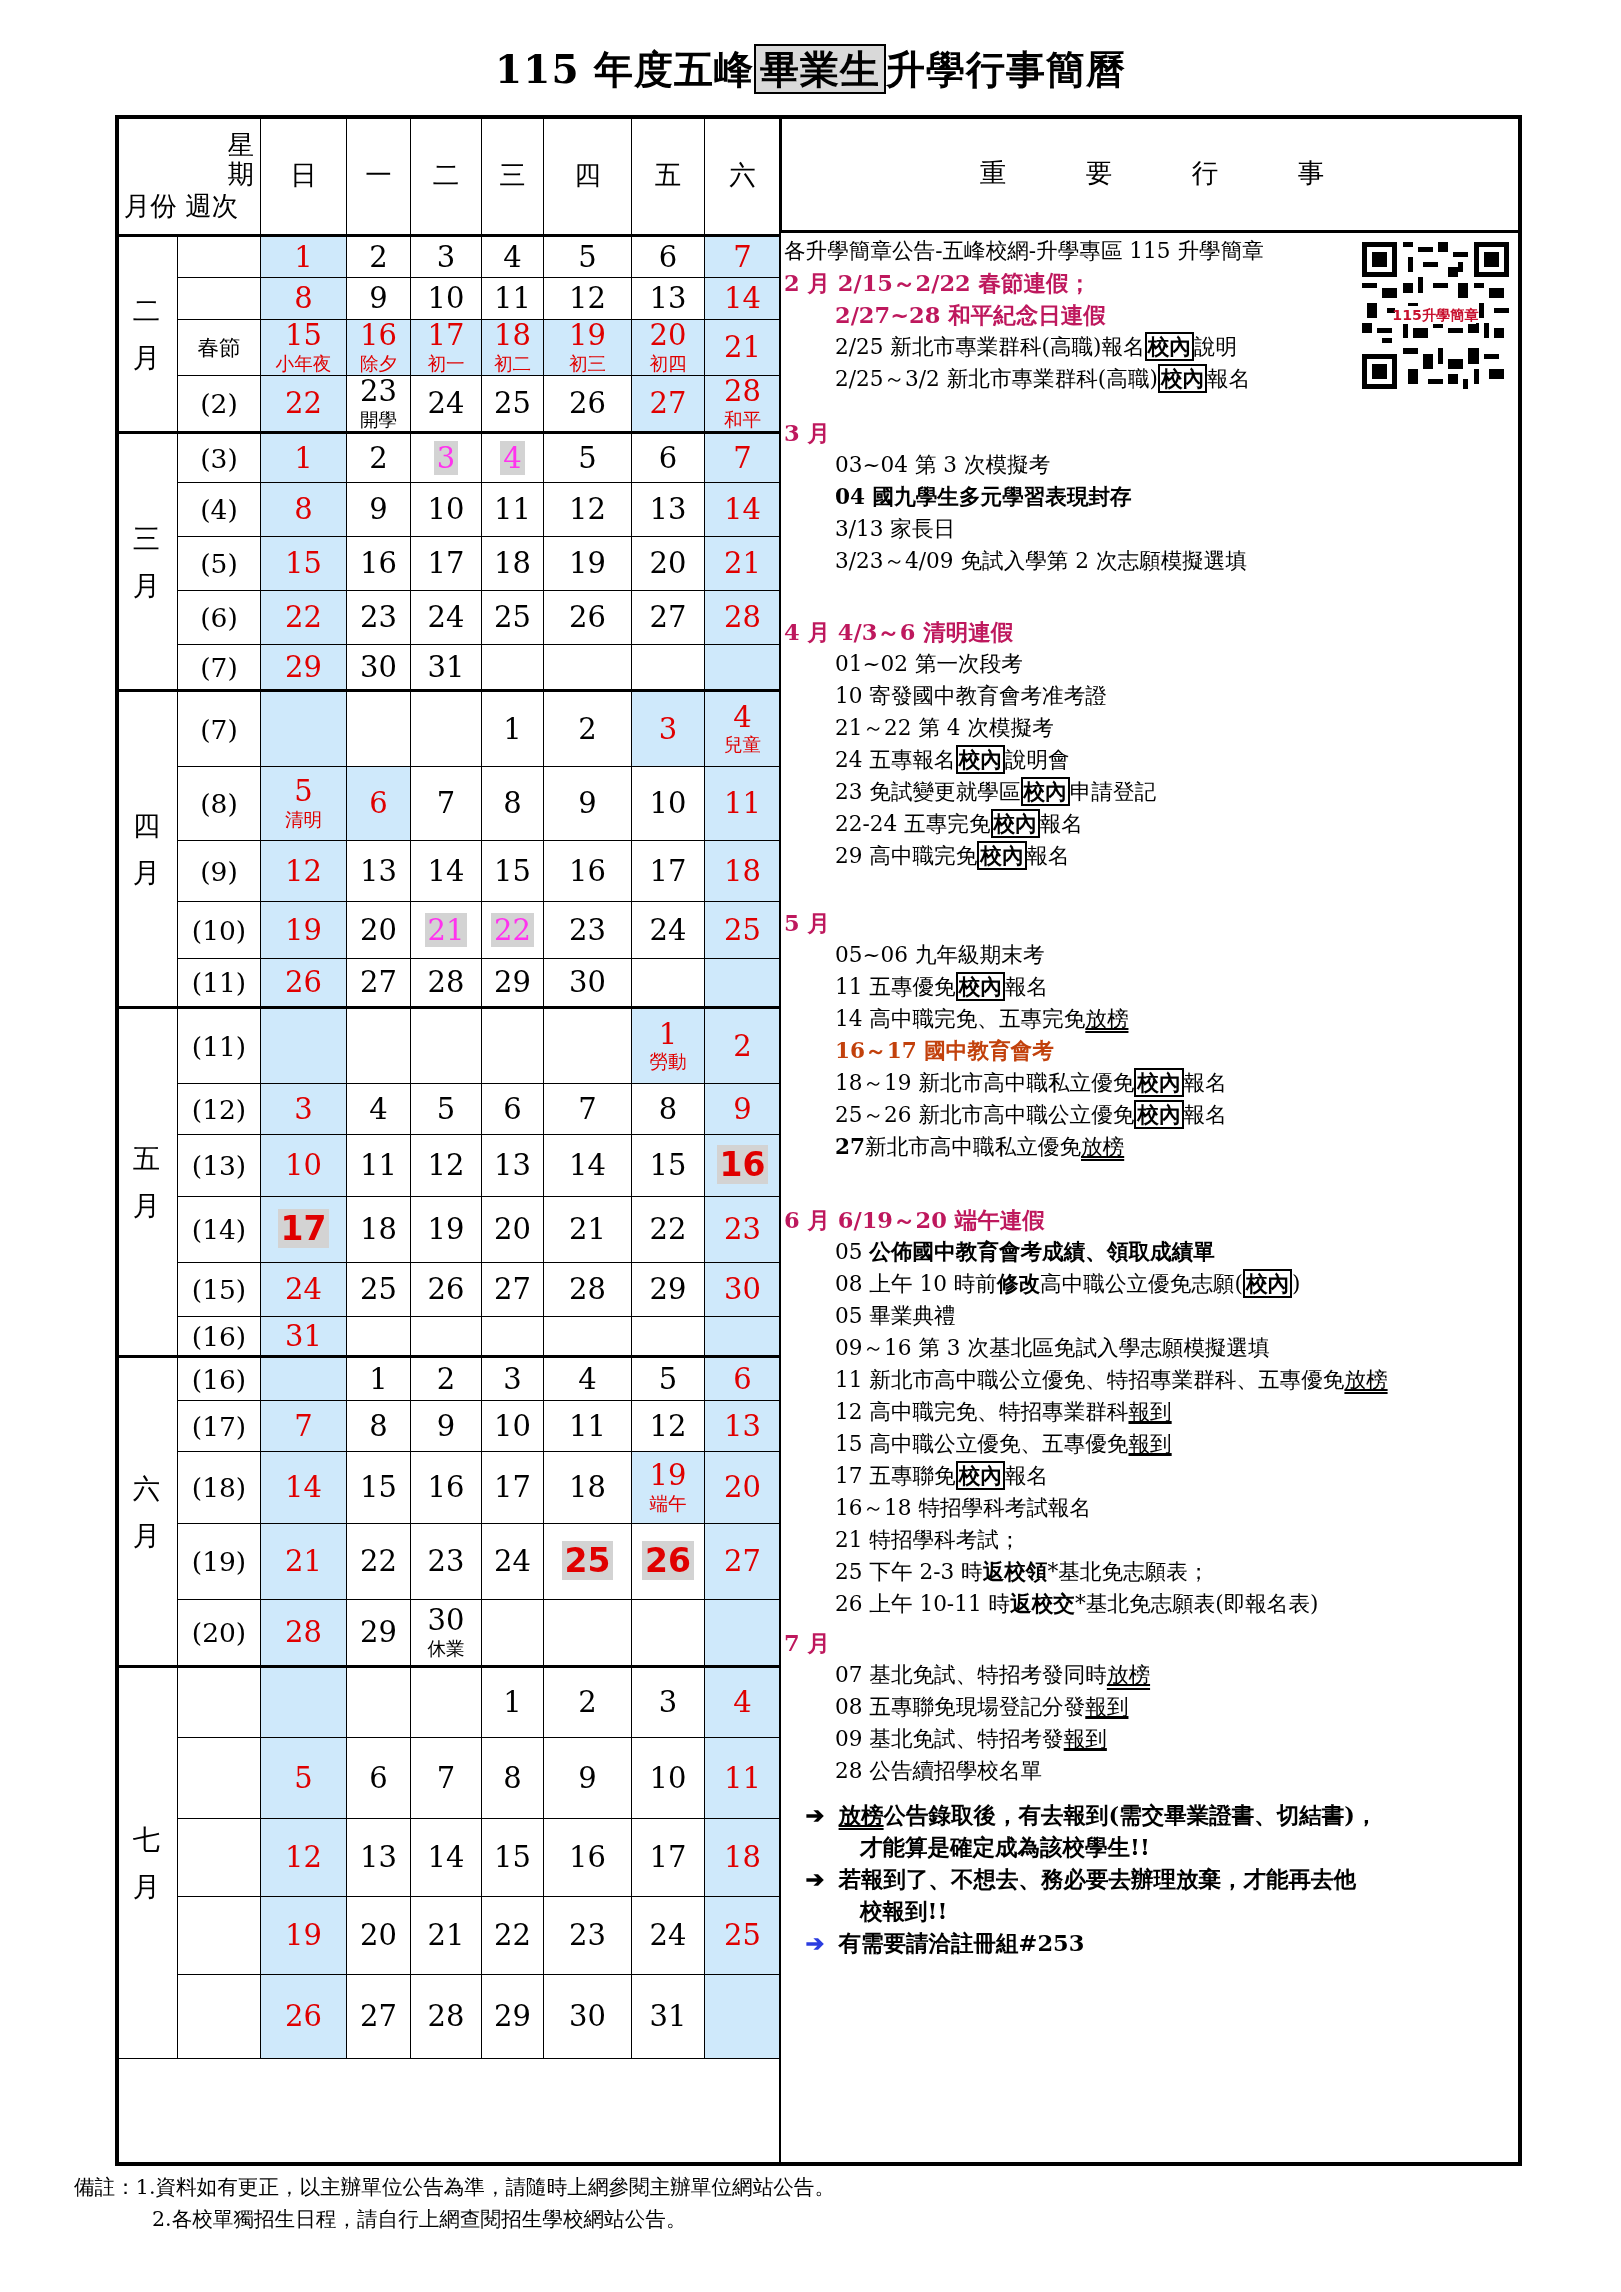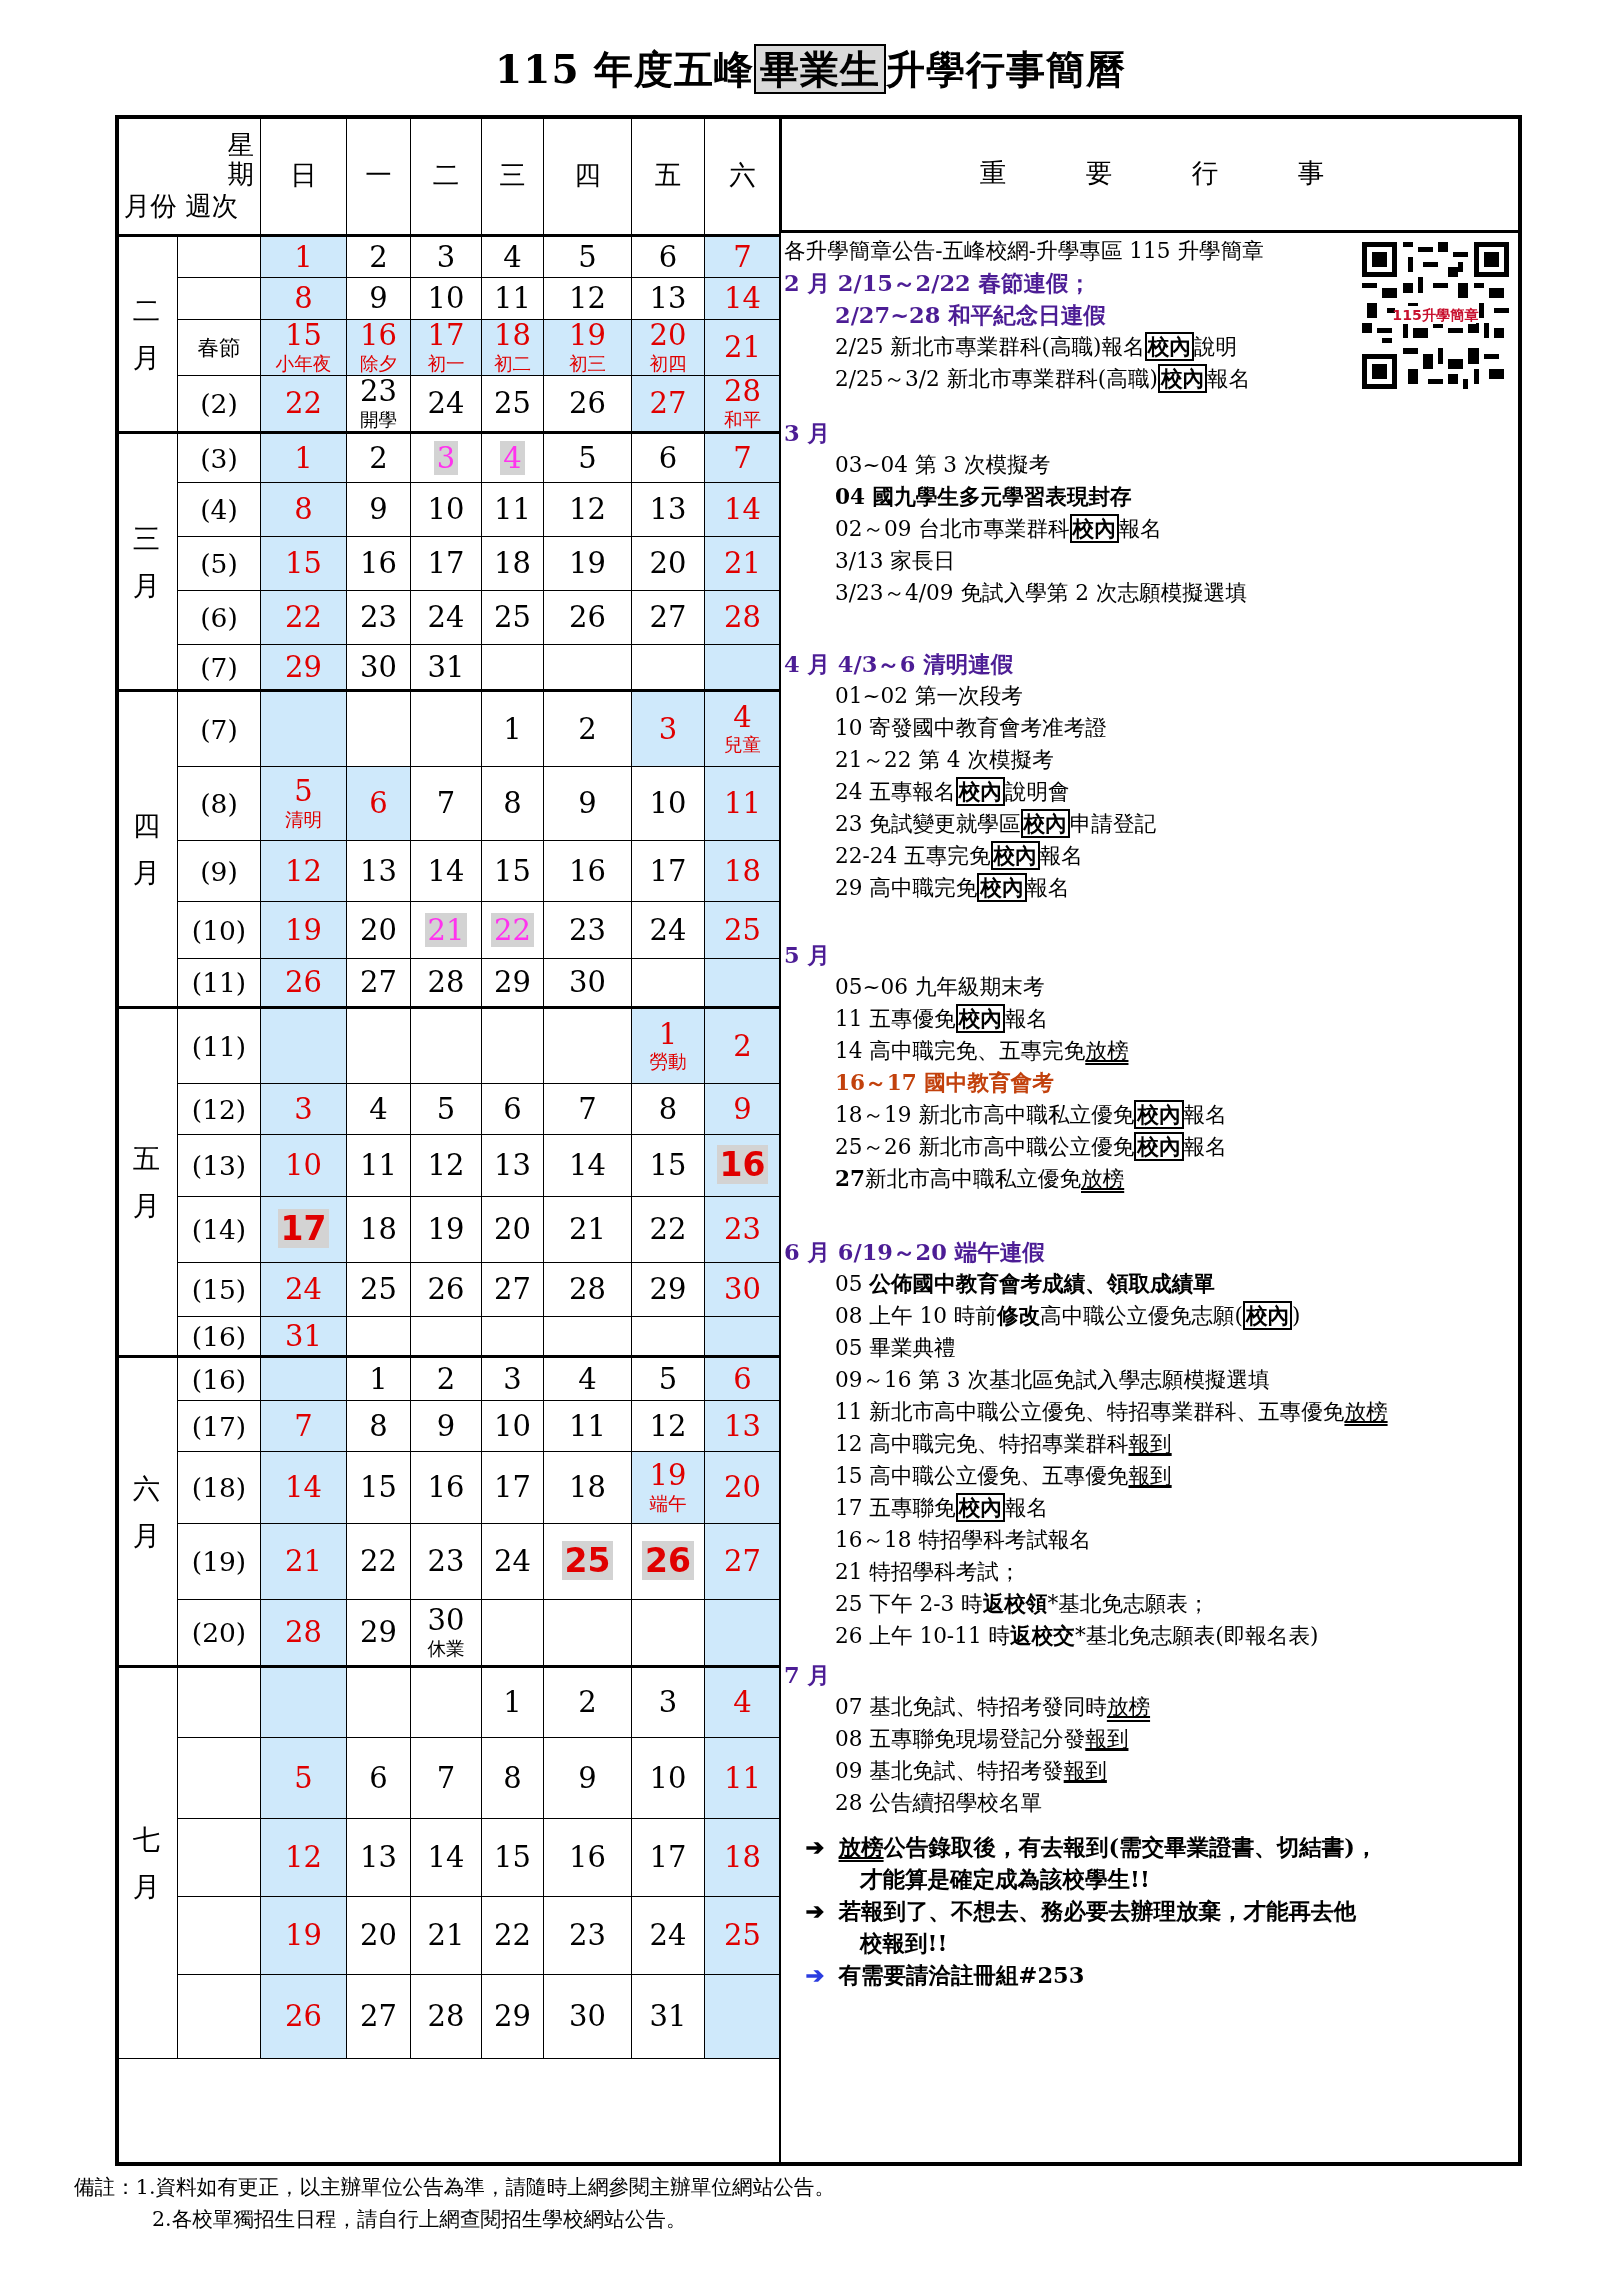--- a/index.html
+++ b/index.html
@@ -20,21 +20,21 @@
   .w{background:#cfe9fb;}
   .red{color:#e00000;}
   .pink{color:#ff33ee;}
   .hlbox{background:#d3d3d3;padding:0 2.9px;}
   .big{font-family:"DejaVu Sans",sans-serif;font-weight:bold;font-size:33px;}
   .sub{display:block;font-size:18.6px;line-height:21.6px;margin-top:2px;}
   .thick-top td{border-top:3.9px solid #000;}
   .events{position:absolute;left:784px;top:235px;width:733px;font-size:21.6px;line-height:32px;}
   .events .line{white-space:nowrap;}
   .events .ind{padding-left:51px;}
-  .mh{color:#4c1d95;font-weight:bold;font-size:22.5px;}
+  .mh{color:#be185d;font-weight:bold;font-size:22.5px;}
   .b{font-weight:bold;}
   .box{border:2px solid #000;font-weight:bold;padding:0 1px;}
   .uu{text-decoration:underline;text-decoration-style:double;}
   .ul{text-decoration:underline;text-decoration-thickness:2.9px;}
   .arrow{display:inline-block;width:33px;font-weight:bold;}
   .arrow.blue{color:#2b3de0;}
   .qr{position:absolute;left:1362px;top:242px;width:147px;height:147px;}
   .notes{position:absolute;left:74px;top:2171px;font-size:20.6px;line-height:32px;}
   .notes .n2{padding-left:78px;}
 </style>
@@ -422,21 +422,20 @@
 
 <div class="events" id="events">
     <div class="line">各升學簡章公告-五峰校網-升學專區 115 升學簡章</div>
     <div class="line mh">2 月 2/15～2/22 春節連假；</div>
     <div class="line mh" style="padding-left: 51px;">2/27~28 和平紀念日連假</div>
     <div class="line ind"><span>2/25 新北市專業群科(高職)報名</span><span class="box">校內</span><span>說明</span></div>
     <div class="line ind"><span>2/25～3/2 新北市專業群科(高職)</span><span class="box">校內</span><span>報名</span></div>
     <div class="line mh" style="margin-top: 21.6px;">3 月</div>
     <div class="line ind"><span>03~04 第 3 次模擬考</span></div>
     <div class="line ind"><span class="b">04 國九學生多元學習表現封存</span></div>
-    <div class="line ind"><span>02～09 台北市專業群科</span><span class="box">校內</span><span>報名</span></div>
     <div class="line ind"><span>3/13 家長日</span></div>
     <div class="line ind"><span>3/23～4/09 免試入學第 2 次志願模擬選填</span></div>
     <div class="line mh" style="margin-top: 39px;">4 月 4/3～6 清明連假</div>
     <div class="line ind"><span>01~02 第一次段考</span></div>
     <div class="line ind"><span>10 寄發國中教育會考准考證</span></div>
     <div class="line ind"><span>21～22 第 4 次模擬考</span></div>
     <div class="line ind"><span>24 五專報名</span><span class="box">校內</span><span>說明會</span></div>
     <div class="line ind"><span>23 免試變更就學區</span><span class="box">校內</span><span>申請登記</span></div>
     <div class="line ind"><span>22-24 五專完免</span><span class="box">校內</span><span>報名</span></div>
     <div class="line ind"><span>29  高中職完免</span><span class="box">校內</span><span>報名</span></div>

